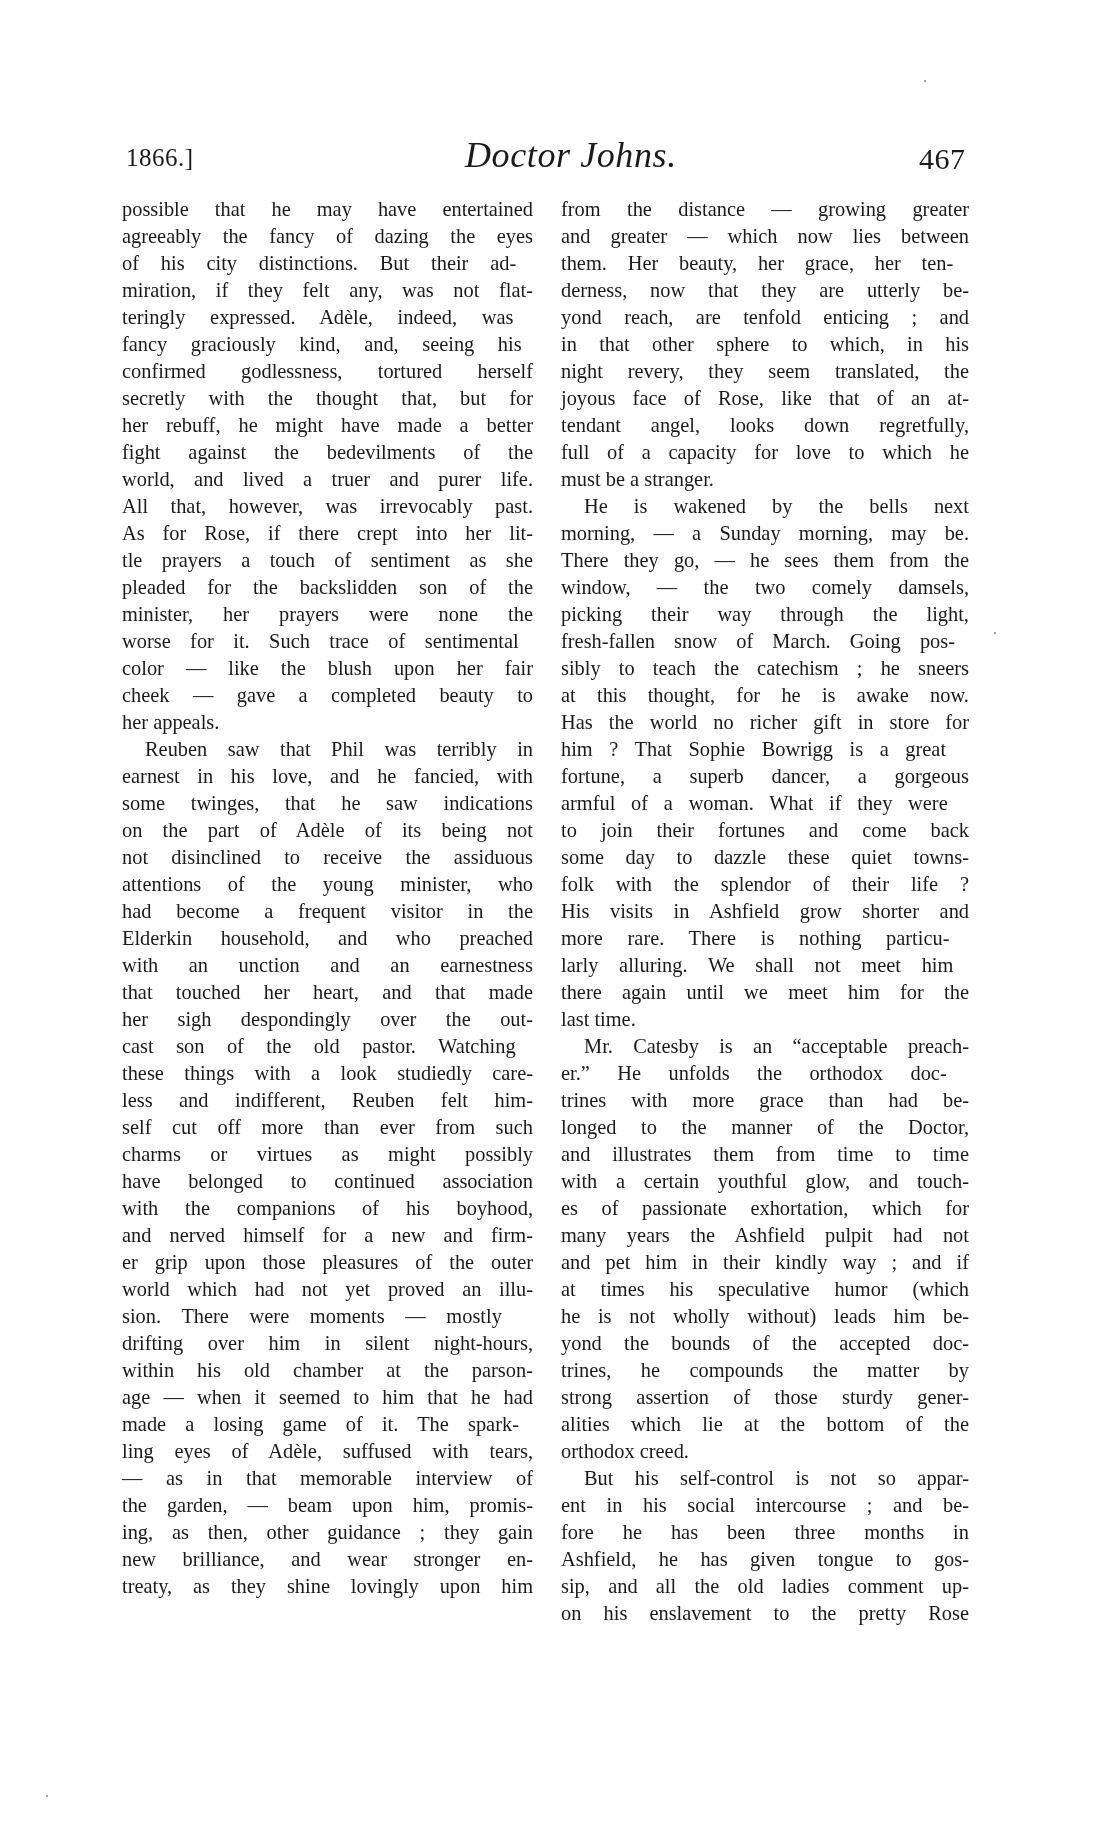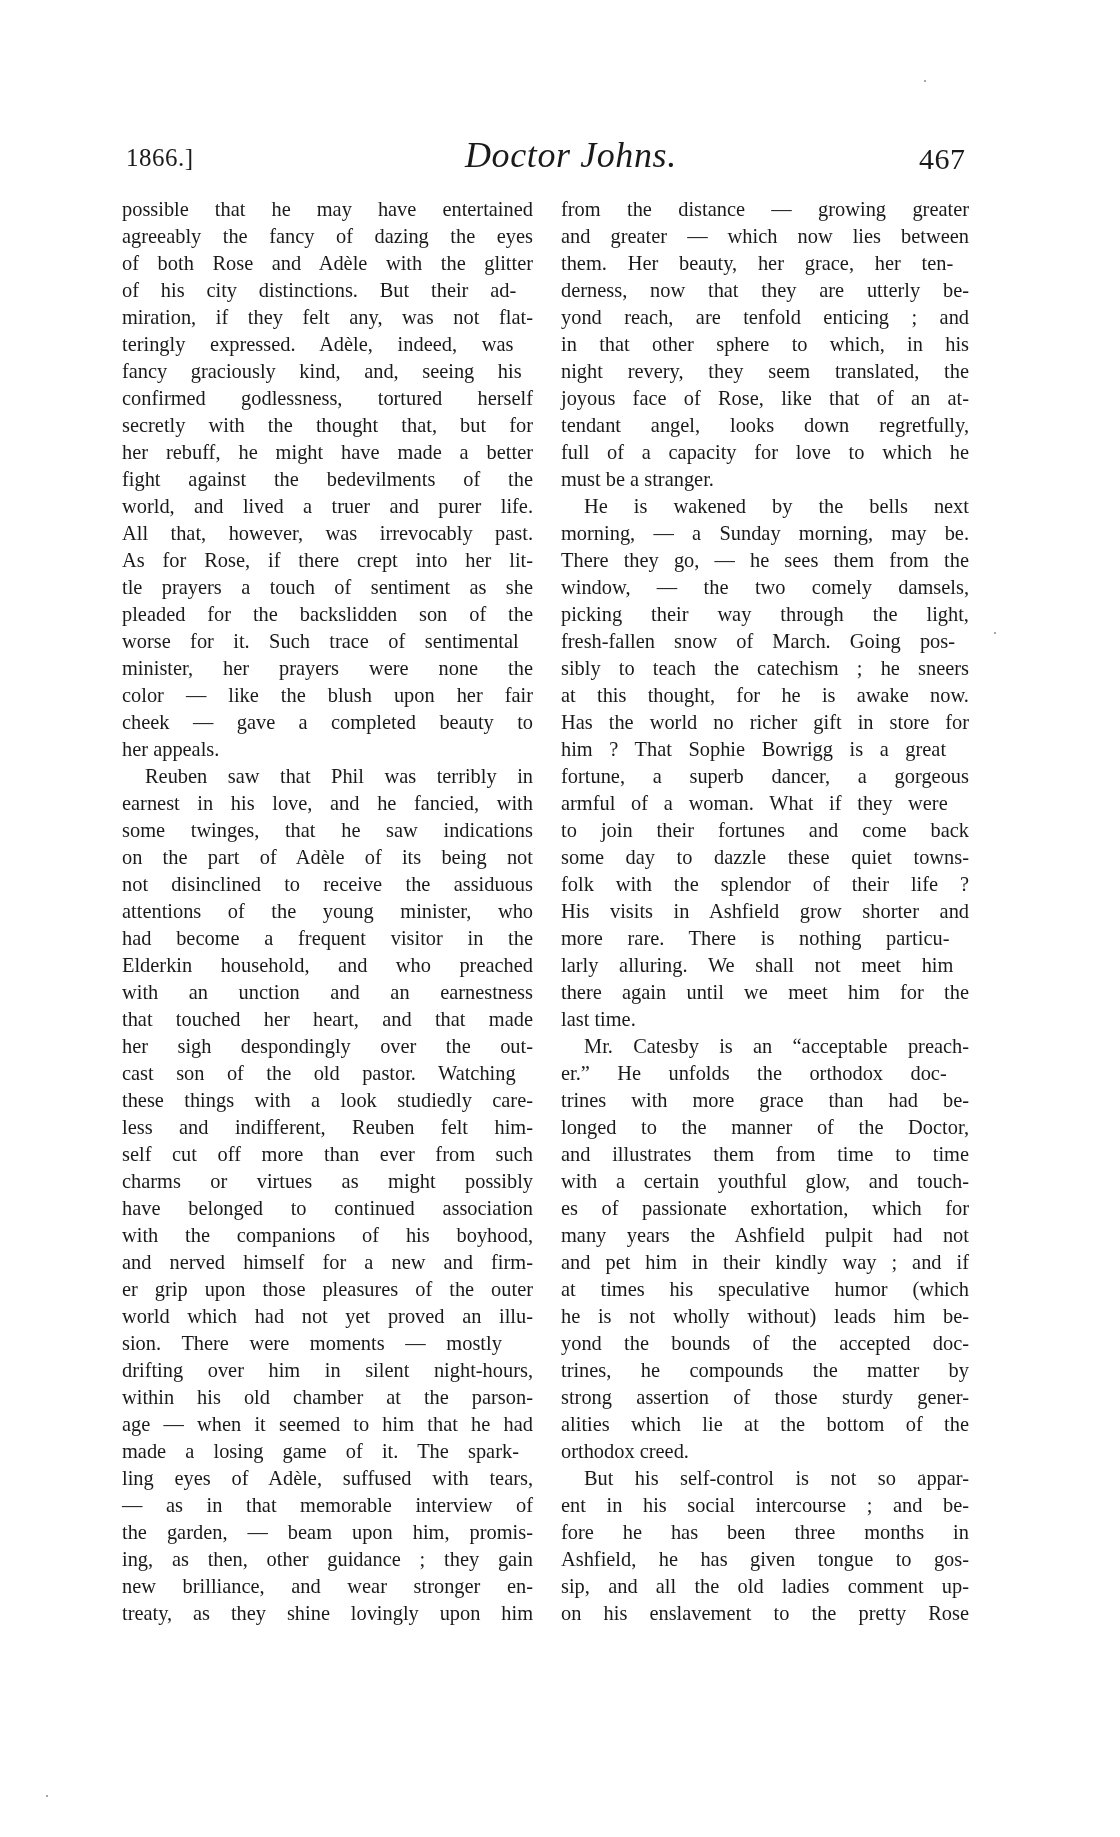--- a/index.html
+++ b/index.html
@@ -89,36 +89,35 @@
 
   <div class="running-head">
     <span class="rh-year">1866.]</span>
     <span class="rh-title">Doctor Johns.</span>
     <span class="rh-page">467</span>
   </div>
 
   <div class="column col-left">
       <span class="line" style="white-space: nowrap; text-align: left; word-spacing: 20.93px; text-align-last: left;">possible that he may have entertained</span>
       <span class="line" style="white-space: nowrap; text-align: left; word-spacing: 16.41px; text-align-last: left;">agreeably the fancy of dazing the eyes</span>
-      <span class="line" style="white-space: nowrap; text-align: left; word-spacing: 13.49px; text-align-last: left;">of both Rose and Adèle with the glitter</span>
       <span class="line" style="white-space: nowrap; text-align: left; word-spacing: 16.72px; text-align-last: left;">of his city distinctions.  But their ad-</span>
       <span class="line" style="white-space: nowrap; text-align: left; word-spacing: 14.49px; text-align-last: left;">miration, if they felt any, was not flat-</span>
       <span class="line" style="white-space: nowrap; text-align: left; word-spacing: 19.57px; text-align-last: left;">teringly expressed.  Adèle, indeed, was</span>
       <span class="line" style="white-space: nowrap; text-align: left; word-spacing: 18.43px; text-align-last: left;">fancy graciously kind, and, seeing his</span>
       <span class="line" style="white-space: nowrap; text-align: left; word-spacing: 30.17px; text-align-last: left;">confirmed godlessness, tortured herself</span>
       <span class="line" style="white-space: nowrap; text-align: left; word-spacing: 18.01px; text-align-last: left;">secretly with the thought that, but for</span>
       <span class="line" style="white-space: nowrap; text-align: left; word-spacing: 12.83px; text-align-last: left;">her rebuff, he might have made a better</span>
       <span class="line" style="white-space: nowrap; text-align: left; word-spacing: 22.74px; text-align-last: left;">fight against the bedevilments of the</span>
       <span class="line" style="white-space: nowrap; text-align: left; word-spacing: 14.31px; text-align-last: left;">world, and lived a truer and purer life.</span>
       <span class="line" style="white-space: nowrap; text-align: left; word-spacing: 17.36px; text-align-last: left;">All that, however, was irrevocably past.</span>
       <span class="line" style="white-space: nowrap; text-align: left; word-spacing: 12.8px; text-align-last: left;">As for Rose, if there crept into her lit-</span>
       <span class="line" style="white-space: nowrap; text-align: left; word-spacing: 14.31px; text-align-last: left;">tle prayers a touch of sentiment as she</span>
       <span class="line" style="white-space: nowrap; text-align: left; word-spacing: 16.78px; text-align-last: left;">pleaded for the backslidden son of the</span>
+      <span class="line" style="white-space: nowrap; text-align: left; word-spacing: 24.84px; text-align-last: left;">minister, her prayers were none the</span>
       <span class="line" style="white-space: nowrap; text-align: left; word-spacing: 14.31px; text-align-last: left;">worse for it.  Such trace of sentimental</span>
-      <span class="line" style="white-space: nowrap; text-align: left; word-spacing: 24.84px; text-align-last: left;">minister, her prayers were none the</span>
       <span class="line" style="white-space: nowrap; text-align: left; word-spacing: 16.89px; text-align-last: left;">color — like the blush upon her fair</span>
       <span class="line" style="white-space: nowrap; text-align: left; word-spacing: 18.3px; text-align-last: left;">cheek — gave a completed beauty to</span>
       <span class="line last" style="white-space: nowrap; text-align: left;">her appeals.</span>
       <span class="line indent" style="white-space: nowrap; text-align: left; word-spacing: 15.4px; text-align-last: left;">Reuben saw that Phil was terribly in</span>
       <span class="line" style="white-space: nowrap; text-align: left; word-spacing: 12.52px; text-align-last: left;">earnest in his love, and he fancied, with</span>
       <span class="line" style="white-space: nowrap; text-align: left; word-spacing: 20.58px; text-align-last: left;">some twinges, that he saw indications</span>
       <span class="line" style="white-space: nowrap; text-align: left; word-spacing: 15.13px; text-align-last: left;">on the part of Adèle of its being not</span>
       <span class="line" style="white-space: nowrap; text-align: left; word-spacing: 18.21px; text-align-last: left;">not disinclined to receive the assiduous</span>
       <span class="line" style="white-space: nowrap; text-align: left; word-spacing: 21.43px; text-align-last: left;">attentions of the young minister, who</span>
       <span class="line" style="white-space: nowrap; text-align: left; word-spacing: 19.62px; text-align-last: left;">had become a frequent visitor in the</span>

